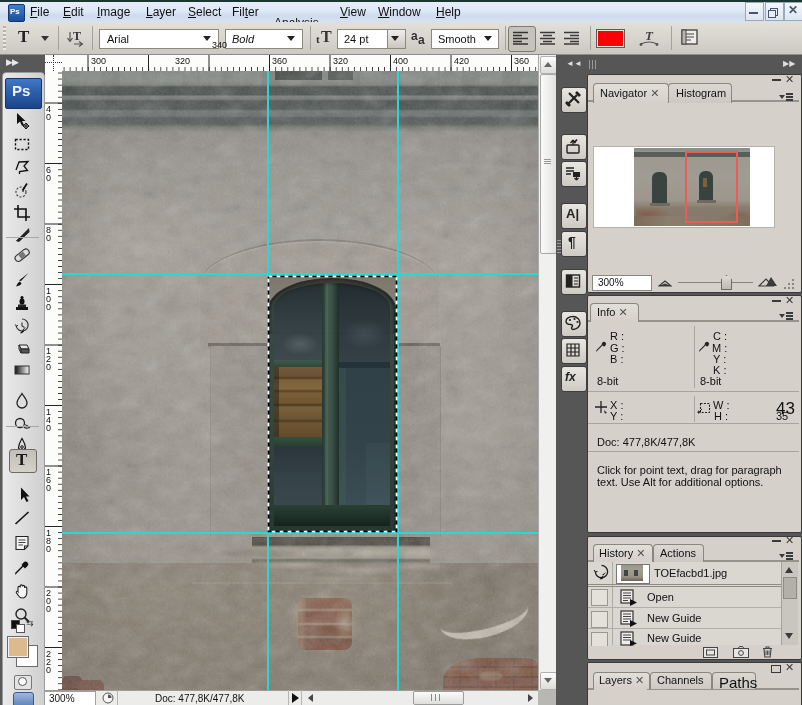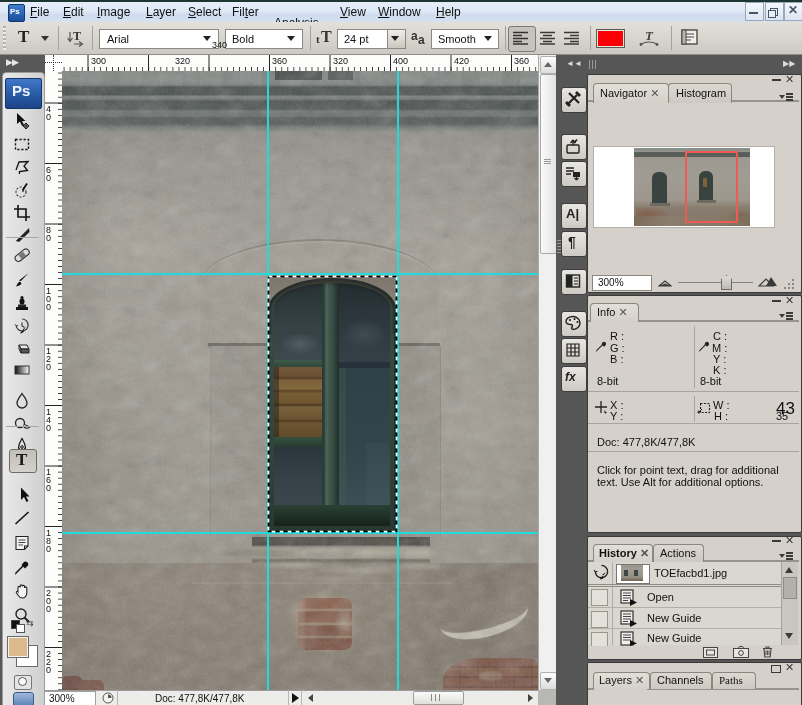--- a/index.html
+++ b/index.html
@@ -53,21 +53,21 @@
   <path d="M4 4 L4 13 M1.5 10 L4 13.5 L6.5 10" stroke="#555" stroke-width="1.2" fill="none"></path>
   <path d="M8 16 L16 16 M13 13.5 L16.5 16 L13 18.5" stroke="#555" stroke-width="1.2" fill="none"></path>
 </svg>
 <div class="abs" style="left:92px;top:26px;width:1px;height:24px;background:#a5a29b;"></div>
 
 <div class="abs" style="left:99px;top:29px;width:118px;height:18px;background:#fff;border:1px solid #8a887f;"></div>
 <div class="tx" style="left:107px;top:33px;font-size:11px;">Arial</div>
 <div class="abs" style="left:203px;top:36px;width:0;height:0;border-left:4px solid transparent;border-right:4px solid transparent;border-top:5px solid #222;"></div>
 
 <div class="abs" style="left:225px;top:29px;width:76px;height:18px;background:#fff;border:1px solid #8a887f;"></div>
-<div class="tx" style="left:232px;top:33px;font-size:11px;">Bold</div>
+<div class="tx" style="left:232px;top:33px;font-size:11px;font-style:italic;">Bold</div>
 <div class="abs" style="left:287px;top:36px;width:0;height:0;border-left:4px solid transparent;border-right:4px solid transparent;border-top:5px solid #222;"></div>
 <div class="abs" style="left:310px;top:26px;width:1px;height:24px;background:#a5a29b;"></div>
 
 <div class="tx" style="left:316px;top:33px;font-size:11px;font-family:'Liberation Serif',serif;font-weight:bold;color:#333;">t</div>
 <div class="tx" style="left:321px;top:28px;font-size:16px;font-family:'Liberation Serif',serif;font-weight:bold;color:#333;">T</div>
 
 <div class="abs" style="left:337px;top:29px;width:67px;height:18px;background:#fff;border:1px solid #8a887f;"></div>
 <div class="tx" style="left:344px;top:33px;font-size:11px;">24 pt</div>
 <div class="abs" style="left:387px;top:29px;width:17px;height:18px;background:linear-gradient(180deg,#f0eeea,#cac7c0);border:1px solid #8a887f;"></div>
 <div class="abs" style="left:391px;top:36px;width:0;height:0;border-left:4px solid transparent;border-right:4px solid transparent;border-top:5px solid #222;"></div>
@@ -597,29 +597,29 @@
  <rect x="3.5" y="2.5" width="9" height="9" fill="none" stroke="#222" stroke-width="1.1" stroke-dasharray="2 1.4"></rect>
  <path d="M1 12 L5 8 M1 12 l0.4 -2.4 M1 12 l2.4 -0.4" stroke="#222" stroke-width="1"></path>
 </svg>
 <div class="tx" style="left:713px;top:399px;font-size:11px;">W :</div>
 <div class="tx" style="left:776px;top:399px;font-size:17px;">43</div>
 <div class="tx" style="left:714px;top:410px;font-size:11px;">H :</div>
 <div class="tx" style="left:776px;top:410px;font-size:11px;">35</div>
 <div class="abs" style="left:588px;top:423px;width:211px;height:1px;background:#a8a59e;"></div>
 <div class="tx" style="left:597px;top:436px;font-size:11px;">Doc: 477,8K/477,8K</div>
 <div class="abs" style="left:588px;top:451px;width:211px;height:1px;background:#a8a59e;"></div>
-<div class="tx" style="left:597px;top:464px;font-size:11px;">Click for point text, drag for additional</div>
+<div class="tx" style="left:597px;top:464px;font-size:11px;">Click for point text, drag for paragraph</div>
 <div class="tx" style="left:597px;top:476px;font-size:11px;">text. Use Alt for additional options.</div>
 
 <div class="abs" style="left:587px;top:536px;width:213px;height:122px;background:#d5d1ca;border:1px solid #3a3a3a;border-radius:2px;"></div>
 <div class="abs" style="left:772px;top:540px;width:9px;height:2px;background:#3a3a3a;"></div>
 <div class="tx" style="left:785px;top:534px;font-size:11px;color:#3a3a3a;">✕</div>
 <div class="abs" style="left:588px;top:560px;width:211px;height:2px;background:#96938c;"></div>
 <div class="abs" style="left:593px;top:544px;width:58px;height:17px;background:linear-gradient(180deg,#e2dfd8,#d5d1ca);border:1px solid #8a877f;border-bottom:none;border-radius:4px 4px 0 0;"></div>
-<div class="tx" style="left:599px;top:547px;font-size:11px;font-weight:bold;">History <span style="color:#555;">✕</span></div>
+<div class="tx" style="left:599px;top:547px;font-size:11px;">History <span style="color:#555;">✕</span></div>
 <div class="abs" style="left:653px;top:544px;width:49px;height:17px;background:linear-gradient(180deg,#dcd8d1,#cdc9c2);border:1px solid #8a877f;border-bottom:none;border-radius:4px 4px 0 0;"></div>
 <div class="tx" style="left:660px;top:547px;font-size:11px;">Actions</div>
 <div class="abs" style="left:594px;top:561px;width:56px;height:2px;background:#d5d1ca;"></div>
 <div class="abs" style="left:779px;top:551px;width:14px;height:9px;">
   <div class="abs" style="left:0;top:3px;width:0;height:0;border-left:3px solid transparent;border-right:3px solid transparent;border-top:4px solid #3a3a3a;"></div>
   <div class="abs" style="left:7px;top:1px;width:7px;height:1.5px;background:#3a3a3a;"></div>
   <div class="abs" style="left:7px;top:4px;width:7px;height:1.5px;background:#3a3a3a;"></div>
   <div class="abs" style="left:7px;top:7px;width:7px;height:1.5px;background:#3a3a3a;"></div>
 </div>
 
@@ -688,15 +688,15 @@
 
 <div class="abs" style="left:587px;top:662px;width:213px;height:43px;background:#d5d1ca;border:1px solid #3a3a3a;border-radius:2px 2px 0 0;border-bottom:none;"></div>
 <div class="abs" style="left:771px;top:665px;width:8px;height:6px;border:1.5px solid #3a3a3a;"></div>
 <div class="tx" style="left:785px;top:661px;font-size:11px;color:#3a3a3a;">✕</div>
 <div class="abs" style="left:588px;top:688px;width:211px;height:2px;background:#96938c;"></div>
 <div class="abs" style="left:593px;top:672px;width:55px;height:16px;background:linear-gradient(180deg,#e2dfd8,#d5d1ca);border:1px solid #8a877f;border-bottom:none;border-radius:4px 4px 0 0;"></div>
 <div class="tx" style="left:599px;top:674px;font-size:11px;">Layers <span style="color:#555;">✕</span></div>
 <div class="abs" style="left:650px;top:672px;width:60px;height:16px;background:linear-gradient(180deg,#dcd8d1,#cdc9c2);border:1px solid #8a877f;border-bottom:none;border-radius:4px 4px 0 0;"></div>
 <div class="tx" style="left:657px;top:674px;font-size:11px;">Channels</div>
 <div class="abs" style="left:712px;top:672px;width:42px;height:16px;background:linear-gradient(180deg,#dcd8d1,#cdc9c2);border:1px solid #8a877f;border-bottom:none;border-radius:4px 4px 0 0;"></div>
-<div class="tx" style="left:719px;top:674px;font-size:11px;font-family:Liberation Serif, serif;">Paths</div>
+<div class="tx" style="left:719px;top:674px;font-size:15px;">Paths</div>
 <div class="abs" style="left:594px;top:689px;width:53px;height:2px;background:#d5d1ca;"></div>
 </div>
 
 </body></html>

